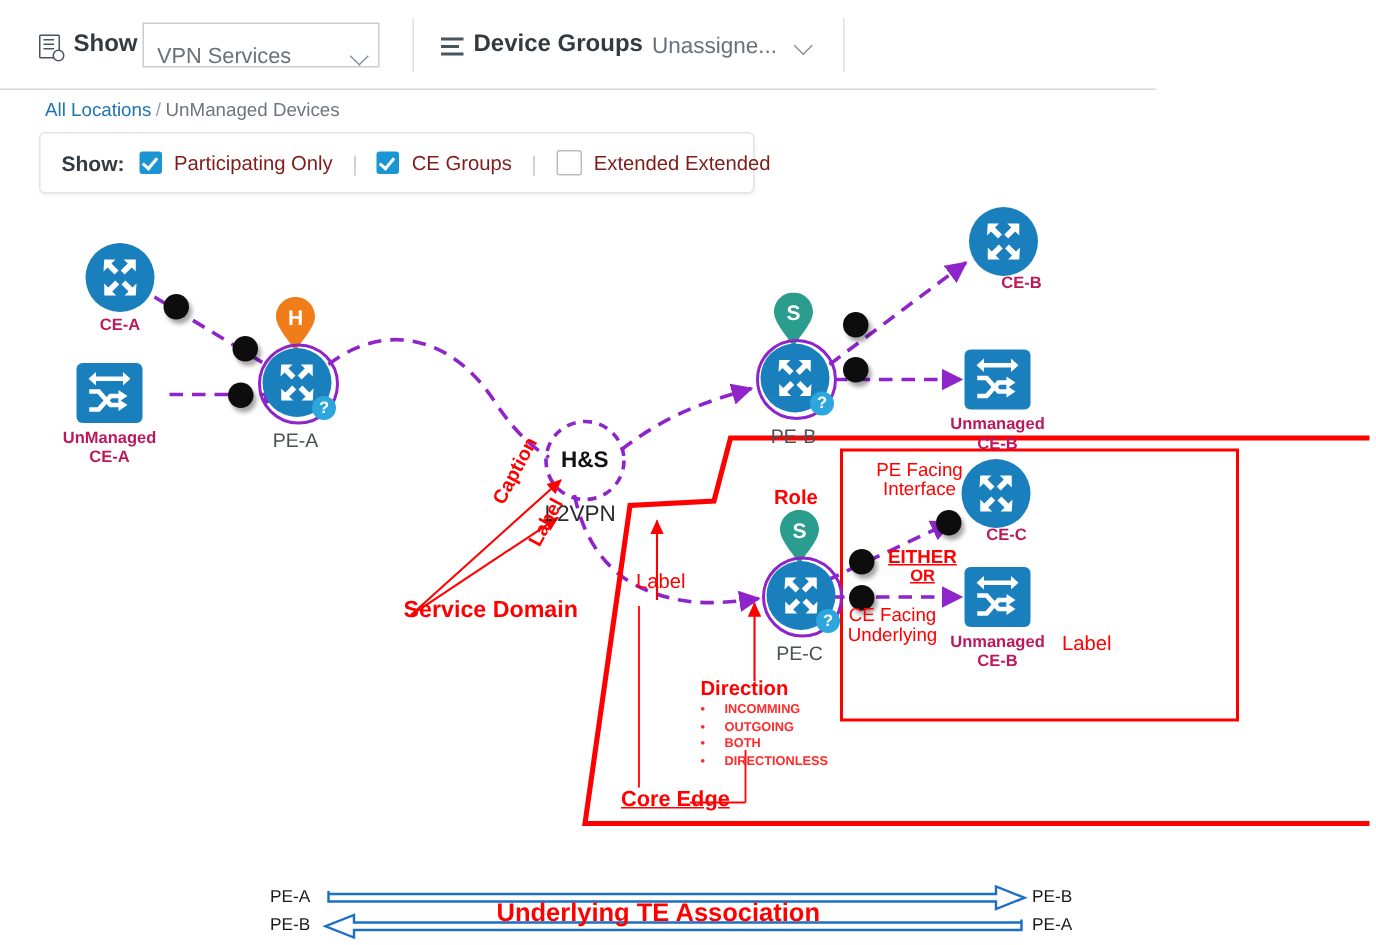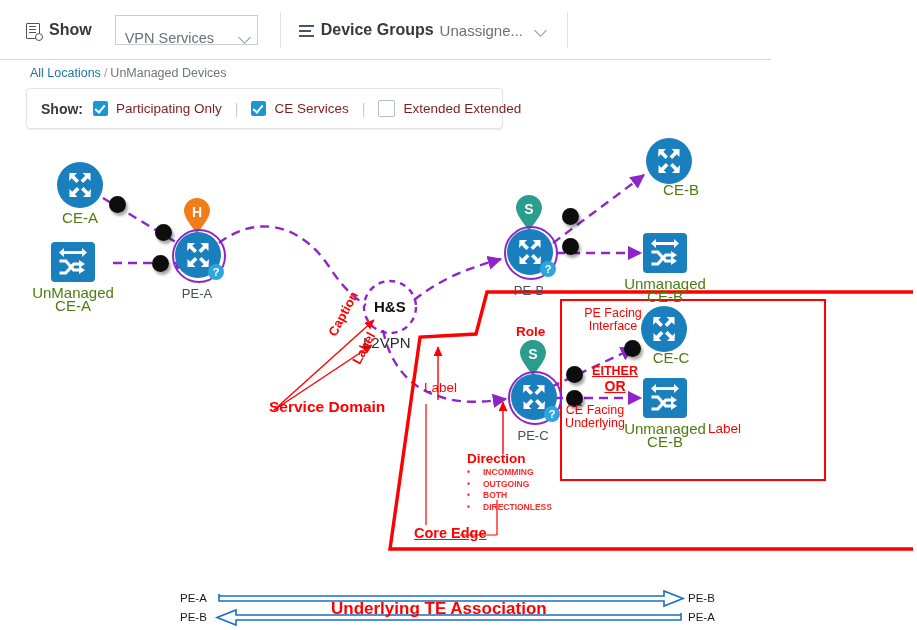--- a/index.html
+++ b/index.html
@@ -21,21 +21,21 @@
   }
   .tb-inner{position:absolute;left:26px;top:12px;display:flex;align-items:center;height:36px;}
   .tb-icon{width:16px;height:17px;position:relative;margin-right:7px;flex:none;}
   .doc-icon{border:1.6px solid #4a5562;border-radius:1px;width:12px;height:14px;position:absolute;left:0;top:1px;background:#fff;}
   .doc-icon:before{content:"";position:absolute;left:2px;top:2.5px;width:7px;height:1.4px;background:#4a5562;
      box-shadow:0 3px 0 #4a5562, 0 6px 0 #4a5562;}
   .doc-icon:after{content:"";position:absolute;right:-4px;bottom:-3px;width:6px;height:6px;border-radius:50%;
      background:#fff;border:1.6px solid #4a5562;}
   .tb-label{font-size:16px;font-weight:bold;color:#333a40;white-space:nowrap;}
   .tb-select{
-     margin-left:23px;width:143px;height:30px;border:1px solid #c9ccd0;background:#fff;
+     margin-left:3px;width:158px;height:30px;border:1px solid #c9ccd0;background:#fff;
      display:flex;align-items:center;padding:15px 6px 0 9px;box-sizing:border-box;position:relative;
   }
   .tb-select .val{font-size:14.5px;color:#6a7179;white-space:nowrap;overflow:hidden;text-overflow:ellipsis;flex:1;}
   .chev{width:11px;height:11px;position:relative;flex:none;margin-left:4px;}
   .chev:before{content:"";position:absolute;left:0px;top:1px;width:8px;height:8px;
      border-left:1.6px solid #8b9198;border-bottom:1.6px solid #8b9198;transform:rotate(-45deg);}
   .tb-div{width:1px;height:36px;background:#dfe1e4;margin:0 18px 0 22px;}
   .burger{width:15px;height:12px;position:relative;margin-right:7px;flex:none;margin-top:1px;}
   .burger i{position:absolute;left:0;height:2px;background:#4a5562;display:block;}
   .burger i:nth-child(1){top:0;width:15px;}
@@ -69,21 +69,21 @@
   
   #topo{position:absolute;left:0;top:0;width:917px;height:630px;pointer-events:none;}
 
   
   .node{position:absolute;}
   .rtr{width:46px;height:46px;border-radius:50%;background:#1a7fbd;position:absolute;}
   .ring{position:absolute;border:2.6px solid #8e24c9;border-radius:50%;}
   .badge-q{position:absolute;width:16px;height:16px;border-radius:50%;background:#2ca6dd;
      color:#fff;font-size:11px;font-weight:bold;line-height:16px;text-align:center;}
   .sq{width:44px;height:40px;border-radius:4px;background:#1a7fbd;position:absolute;}
-  .nlabel{position:absolute;font-size:15px;font-weight:normal;color:#4d7c0f;text-align:center;
+  .nlabel{position:absolute;font-size:11px;font-weight:bold;color:#be185d;text-align:center;
      white-space:nowrap;line-height:13px;}
   .nlabel.plain{font-weight:normal;color:#4a4f54;font-size:13px;}
   .pin{position:absolute;width:28px;height:36px;}
   .dot{position:absolute;width:17px;height:17px;border-radius:50%;background:#0d0d0d;
      box-shadow:2px 3px 3px rgba(0,0,0,.35);}
 
   
   .ann{position:absolute;color:#ff0000;font-weight:bold;white-space:nowrap;line-height:1.05;}
   .ann.u{text-decoration:underline;}
   .ann.center{text-align:center;}
@@ -135,21 +135,21 @@
   </div>
 
   <div class="showpanel">
     <span class="sp-title">Show:</span>
 
     <span class="cbx on"></span>
     <span class="cbx-label">Participating Only</span>
     <span class="pipe">|</span>
 
     <span class="cbx on"></span>
-    <span class="cbx-label">CE Services</span>
+    <span class="cbx-label">CE Groups</span>
     <span class="pipe">|</span>
 
     <span class="cbx off"></span>
     <span class="cbx-label">Extended Extended</span>
   </div>
 
   <svg id="topo" width="917" height="630" viewBox="0 0 917 630">
     <defs>
       <marker id="arrPurple" markerWidth="7" markerHeight="7" refX="5.5" refY="3" orient="auto">
         <path d="M0,0 L6,3 L0,6 z" fill="#8e24c9"></path>
@@ -391,21 +391,21 @@
   <div class="ann" style="left:269px;top:399px;font-size:15.5px;">Service Domain</div>
 
   <div class="ann" style="left:424px;top:381px;font-size:13.5px;font-weight:normal;">Label</div>
 
   <div class="ann" style="left:516px;top:325px;font-size:13.5px;font-weight:bold;">Role</div>
 
   <div class="ann center" style="left:572px;top:307px;width:82px;font-size:12.5px;font-weight:normal;white-space:pre-line;">PE Facing
 Interface</div>
 
   <div class="ann u center" style="left:586px;top:365px;width:58px;font-size:12.5px;">EITHER</div>
-  <div class="ann u center" style="left:586px;top:379px;width:58px;font-size:14px;">OR</div>
+  <div class="ann u center" style="left:586px;top:379px;width:58px;font-size:11px;">OR</div>
 
   <div class="ann center" style="left:556px;top:404px;width:78px;font-size:12.5px;font-weight:normal;white-space:pre-line;">CE Facing
 Underlying</div>
 
   <div class="ann" style="left:708px;top:422px;font-size:13.5px;font-weight:normal;">Label</div>
 
 
   <div class="ann" style="left:467px;top:452px;font-size:13.5px;">Direction</div>
   <div class="bullets" style="left:467px;top:467px;">
     <div class="b">

